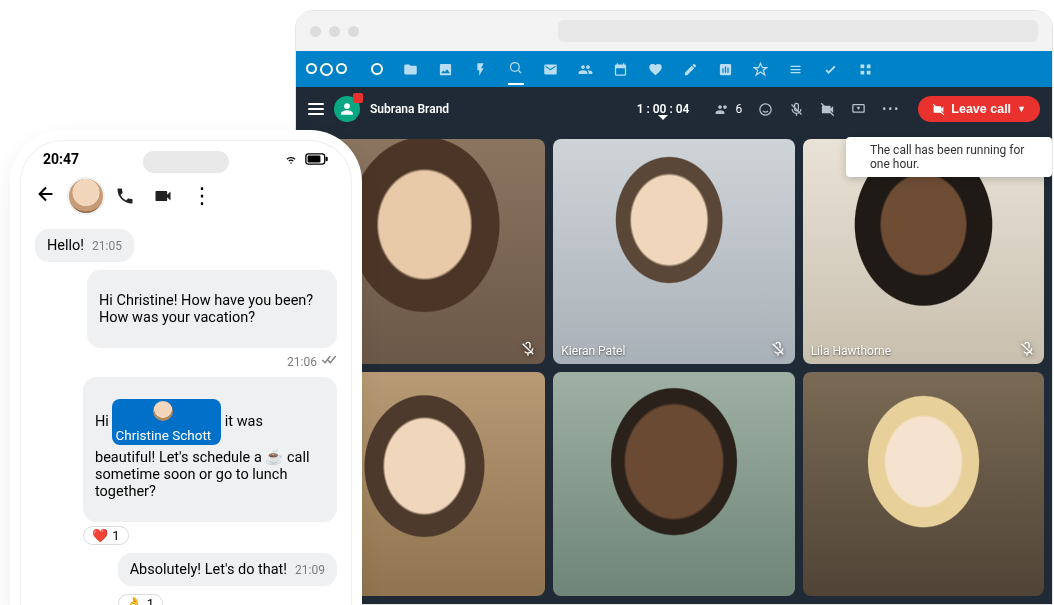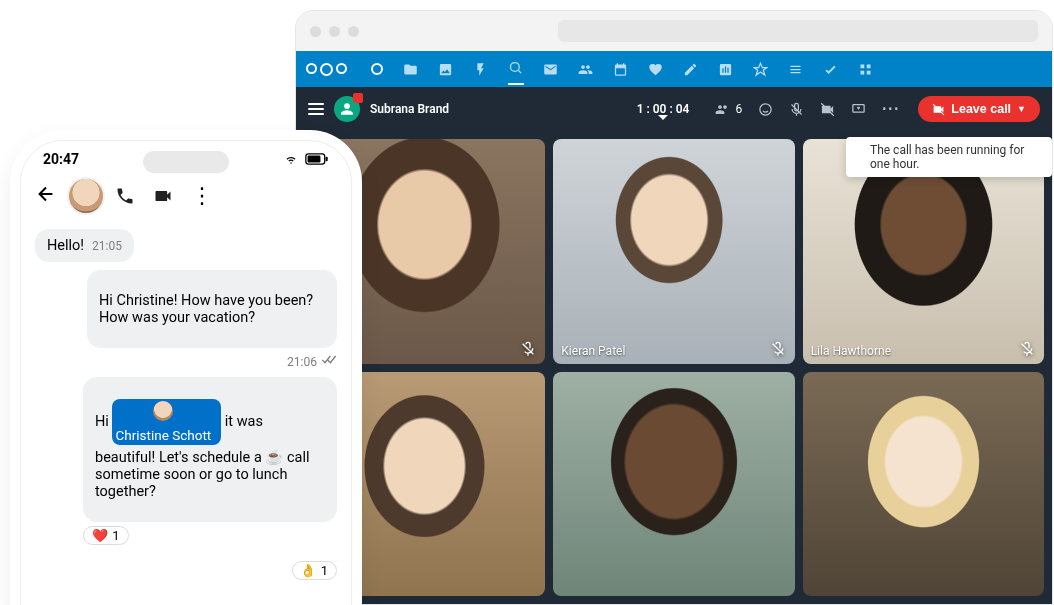--- a/index.html
+++ b/index.html
@@ -426,20 +426,24 @@
         <div style="height:4px"></div>
         <span>beautiful! Let's schedule a ☕ call sometime soon or go to lunch together?</span>
       </div>
       <span class="reaction-chip">
         <span>❤️</span>
         <span>1</span>
       </span>
     </div>
 
     <div class="row-right" style="max-width:260px;">
+      <span class="bubble small">
+        <span>Absolutely! Let's do that!</span>
+        <span class="timestamp">21:09</span>
+      </span>
       <div style="text-align:left; margin-top:4px;">
         <span class="reaction-chip">
           <span>👌</span>
           <span>1</span>
         </span>
       </div>
     </div>
 
   </div>
 </div>

